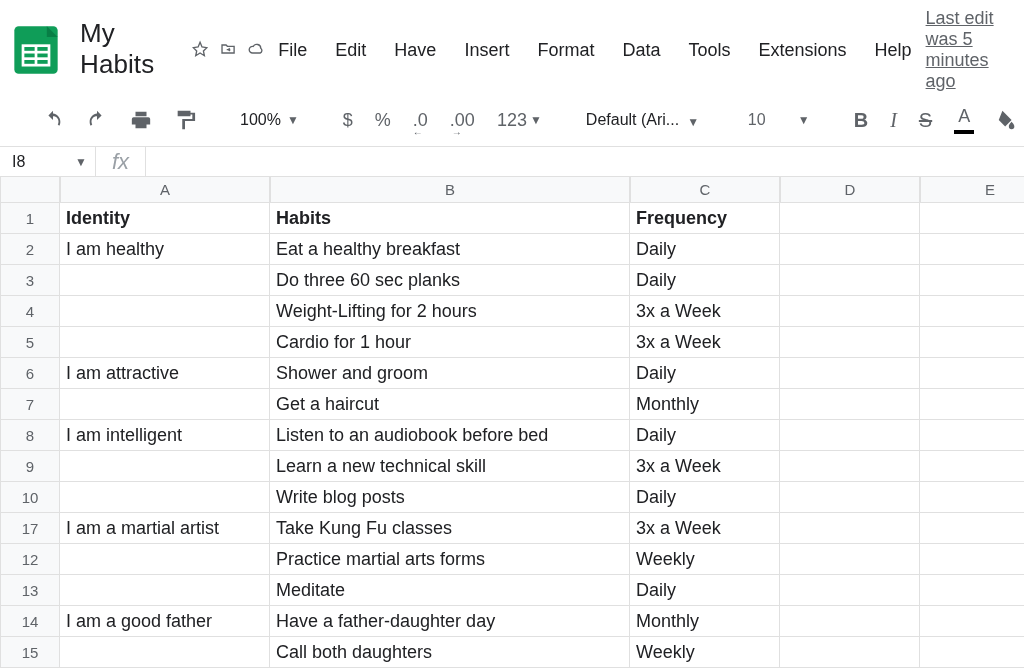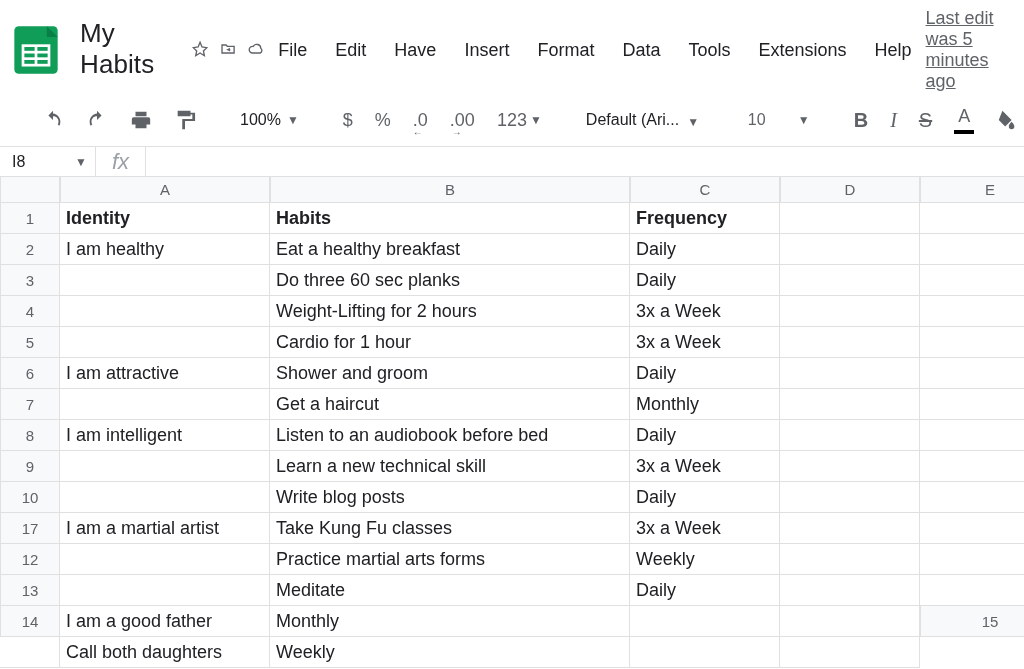--- a/index.html
+++ b/index.html
@@ -347,20 +347,21 @@
     <div class="cell"></div>
     <div class="cell"></div>
     <div class="rownum">13</div>
     <div class="cell"></div>
     <div class="cell">Meditate</div>
     <div class="cell">Daily</div>
     <div class="cell"></div>
     <div class="cell"></div>
     <div class="rownum">14</div>
     <div class="cell">I am a good father</div>
+    <div class="cell">Have a father-daughter day</div>
     <div class="cell">Monthly</div>
     <div class="cell"></div>
     <div class="cell"></div>
     <div class="rownum">15</div>
     <div class="cell"></div>
     <div class="cell">Call both daughters</div>
     <div class="cell">Weekly</div>
     <div class="cell"></div>
     <div class="cell"></div>
   </div>

